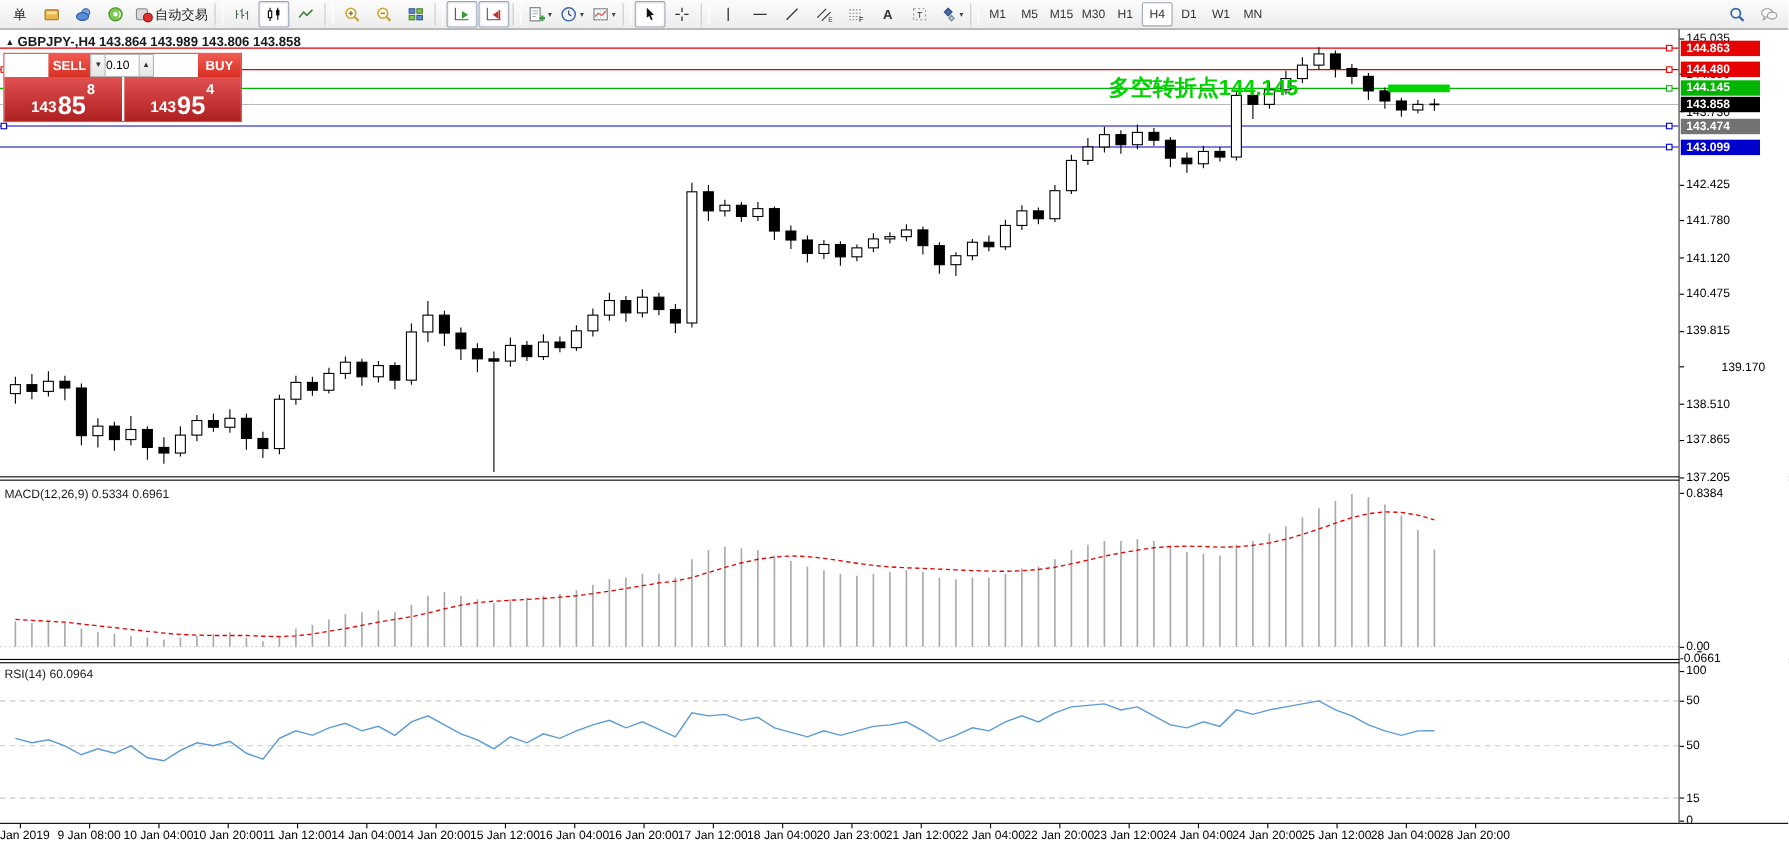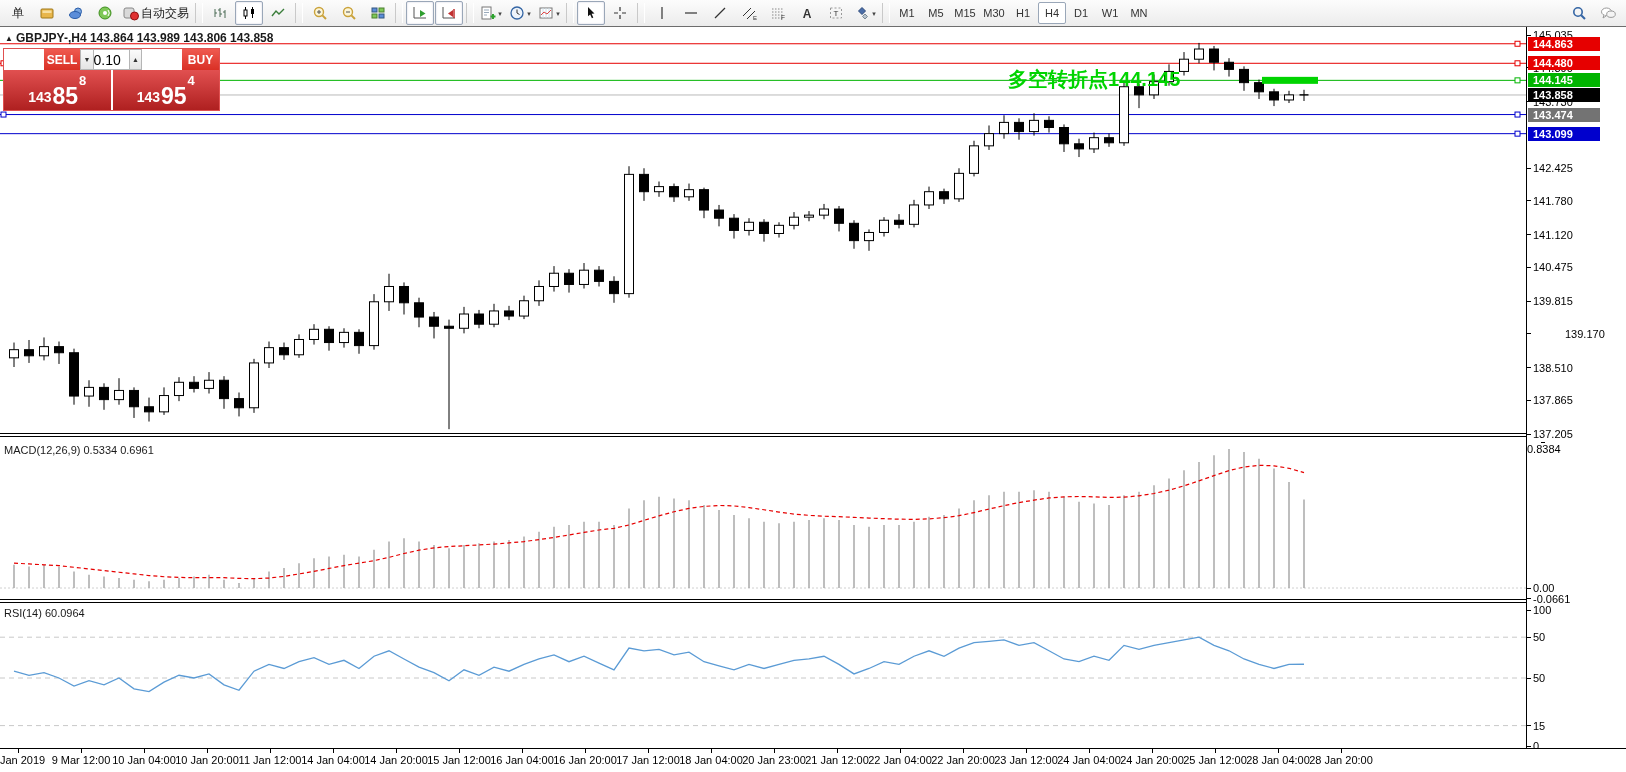--- a/index.html
+++ b/index.html
@@ -42,21 +42,21 @@
   
   .trade-panel{position:absolute;left:3px;top:48px;width:217px;height:63px;background:#fff;
     border:1px solid #e05050;box-sizing:border-box;}
   .tp-row1{display:flex;height:21px;}
   .tp-btn{background:linear-gradient(#ef5a50,#d93025);color:#fff;font-size:12px;font-weight:bold;
     display:flex;align-items:center;justify-content:center;margin-left:40px;}
   .tp-sell{width:48px;}.tp-buy{width:49px;}
   .tp-step{width:17px;background:linear-gradient(#fbfbfb,#e4e4e4);border:1px solid #b5b5b5;
     box-sizing:border-box;display:flex;align-items:center;justify-content:center;font-size:7px;color:#333;}
   .tp-vol{flex:1;border-top:1px solid #b5b5b5;border-bottom:1px solid #b5b5b5;box-sizing:border-box;
-    display:flex;align-items:center;justify-content:flex-end;padding-right:8px;font-size:14px;color:#000;}
+    display:flex;align-items:center;justify-content:flex-end;padding-right:8px;font-size:11px;color:#000;}
   .tp-row2{display:flex;height:40px;}
   .tp-price{flex:1;background:linear-gradient(#e15050,#af2020);color:#fff;display:flex;
     align-items:flex-end;justify-content:center;padding-bottom:3px;}
   .tp-price.sell{border-right:2px solid #fff;}
   .tp-small{font-size:14px;font-weight:bold;line-height:1;margin-bottom:3px;}
   .tp-big{font-size:23px;font-weight:bold;line-height:0.85;margin:0 1px;}
   .tp-sup{font-size:13px;font-weight:bold;line-height:1;align-self:flex-start;margin-top:4px;}
 </style>
 </head>
 <body>
@@ -696,29 +696,29 @@
         <span>138.510</span>
       </div>
       <div class="tick" style="top: 366.383px;">
         <span class="dash"></span>
         <span>137.865</span>
       </div>
       <div class="tick" style="top: 400.017px;">
         <span class="dash"></span>
         <span>137.205</span>
       </div>
-      <div class="tick" style="top: 414.993px; flex-direction: column;">
+      <div class="tick" style="top: 414.993px;">
         <span class="dash"></span>
         <span>0.8384</span>
       </div>
       <div class="tick" style="top: 554px;">
         <span class="dash"></span>
         <span>0.00</span>
       </div>
-      <div class="tick" style="top: 564.959px;">
+      <div class="tick" style="top: 564.959px; flex-direction: column;">
         <span class="dash"></span>
         <span>-0.0661</span>
       </div>
       <div class="tick" style="top: 576px;">
         <span class="dash"></span>
         <span>100</span>
       </div>
       <div class="tick" style="top: 603.2px;">
         <span class="dash"></span>
         <span>50</span>
@@ -740,21 +740,21 @@
       <div class="plabel" style="top: 46.3544px; background: rgb(0, 180, 0);">144.145</div>
       <div class="plabel" style="top: 60.9799px; background: rgb(0, 0, 0);">143.858</div>
       <div class="plabel" style="top: 80.5486px; background: #737373;">143.474</div>
       <div class="plabel" style="top: 99.6586px; background: rgb(0, 0, 205);">143.099</div>
     </div>
 
   <div class="time-axis" id="time-axis">
       <div class="ttick" style="left: 18px;"></div>
       <div class="tlabel" style="left: 18px;">8 Jan 2019</div>
       <div class="ttick" style="left: 81px;"></div>
-      <div class="tlabel" style="left: 81px;">9 Mar 12:00</div>
+      <div class="tlabel" style="left: 81px;">9 Jan 08:00</div>
       <div class="ttick" style="left: 144px;"></div>
       <div class="tlabel" style="left: 144px;">10 Jan 04:00</div>
       <div class="ttick" style="left: 207px;"></div>
       <div class="tlabel" style="left: 207px;">10 Jan 20:00</div>
       <div class="ttick" style="left: 270px;"></div>
       <div class="tlabel" style="left: 270px;">11 Jan 12:00</div>
       <div class="ttick" style="left: 333px;"></div>
       <div class="tlabel" style="left: 333px;">14 Jan 04:00</div>
       <div class="ttick" style="left: 396px;"></div>
       <div class="tlabel" style="left: 396px;">14 Jan 20:00</div>

